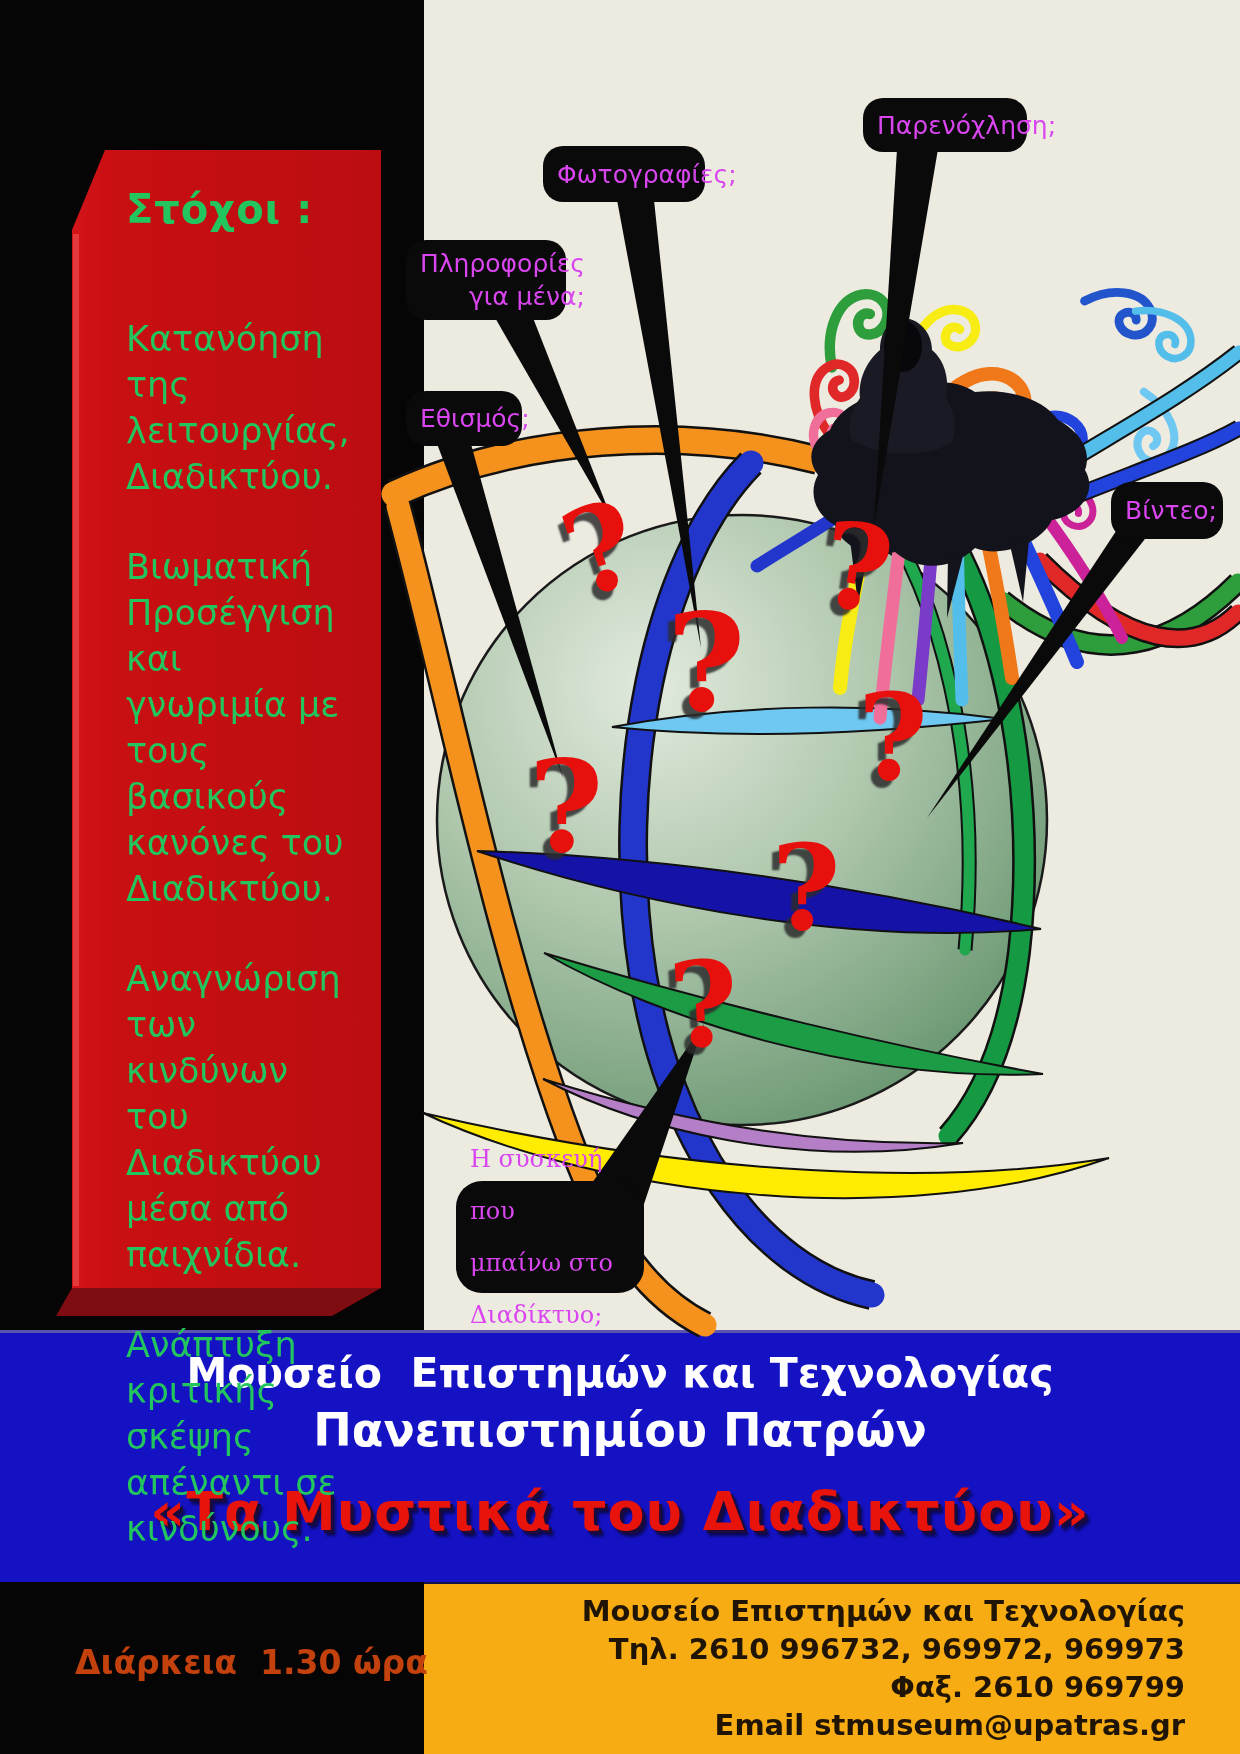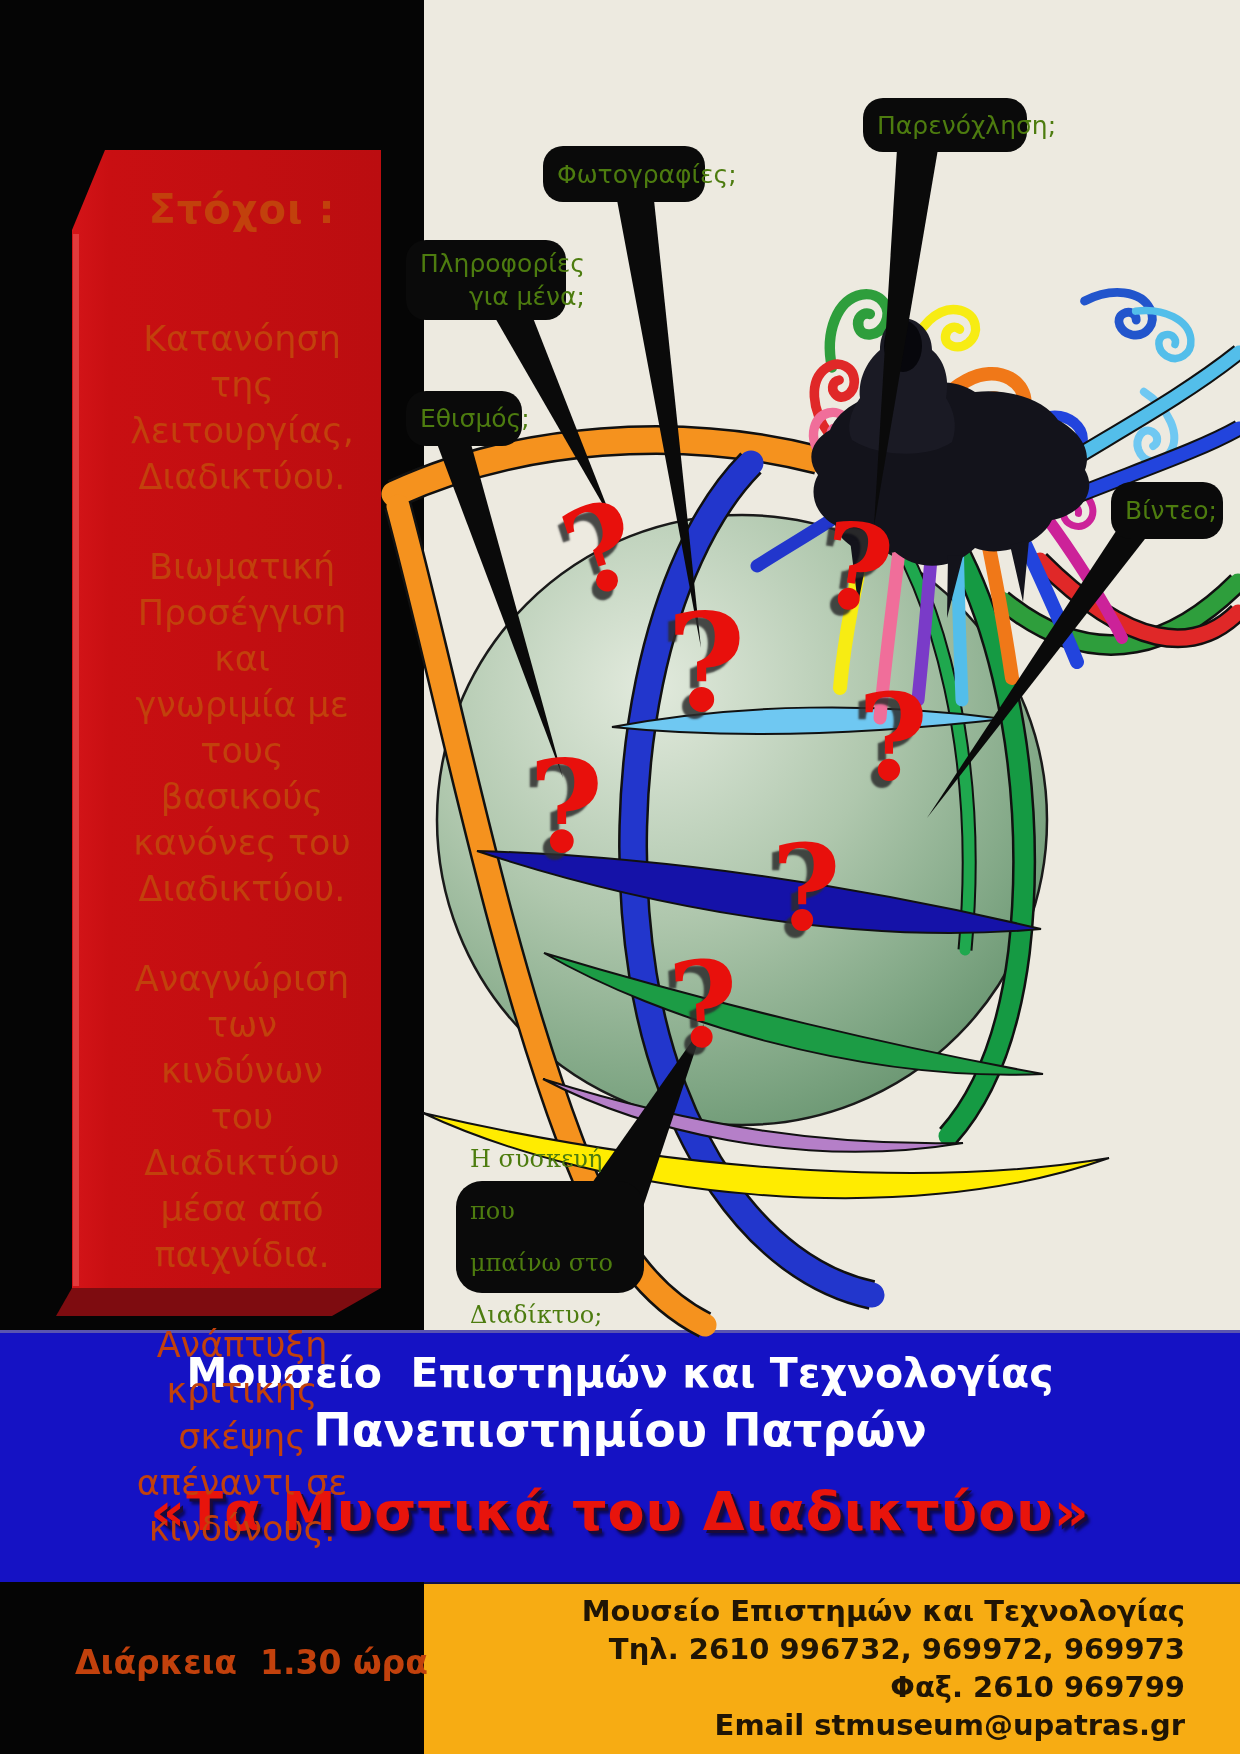--- a/index.html
+++ b/index.html
@@ -5,27 +5,27 @@
   html,body{margin:0;padding:0;background:#555;}
   .poster{
     position:relative;width:1240px;height:1754px;margin:0 auto;
     background:#050505;overflow:hidden;
     font-family:"DejaVu Sans",sans-serif;
   }
   .scene{position:absolute;left:0;top:0;z-index:1;pointer-events:none;}
   .overlay{position:absolute;z-index:2;}
 
   
-  .goals{position:absolute;left:126px;top:186px;width:232px;color:#c2410c;text-align:center;}
+  .goals{position:absolute;left:126px;top:186px;width:232px;color:#22c55e;}
   .goals h2{margin:0 0 84px 0;font-size:40px;font-weight:bold;letter-spacing:1px;}
   .goals p{margin:0 0 44px 0;font-size:35px;line-height:46px;white-space:pre-line;}
 
   
   .callout{
-    position:absolute;background:#0A0A0A;color:#4d7c0f;border-radius:20px;
+    position:absolute;background:#0A0A0A;color:#d946ef;border-radius:20px;
     box-sizing:border-box;display:flex;align-items:center;
     font-size:25px;line-height:33px;padding:8px 14px;white-space:pre-line;
   }
   .callout.serif{font-family:"DejaVu Serif",serif;font-size:24px;line-height:52px;border-radius:26px;}
 
   
   .qmark{
     position:absolute;z-index:2;font-family:"DejaVu Serif",serif;font-weight:bold;
     color:#E8100C;text-shadow:-7px 7px 2px rgba(45,45,45,.85);
     transform:translate(-50%,-50%);line-height:1;pointer-events:none;

